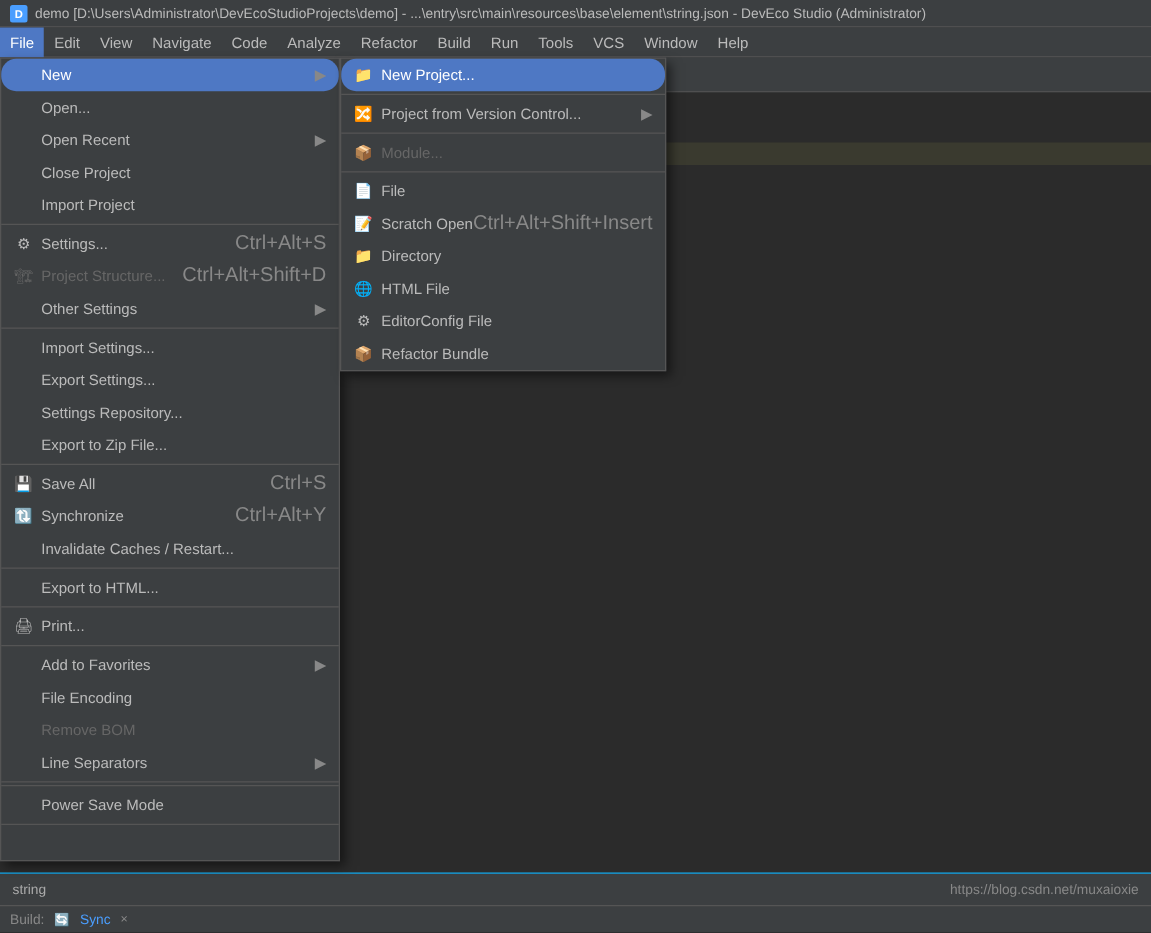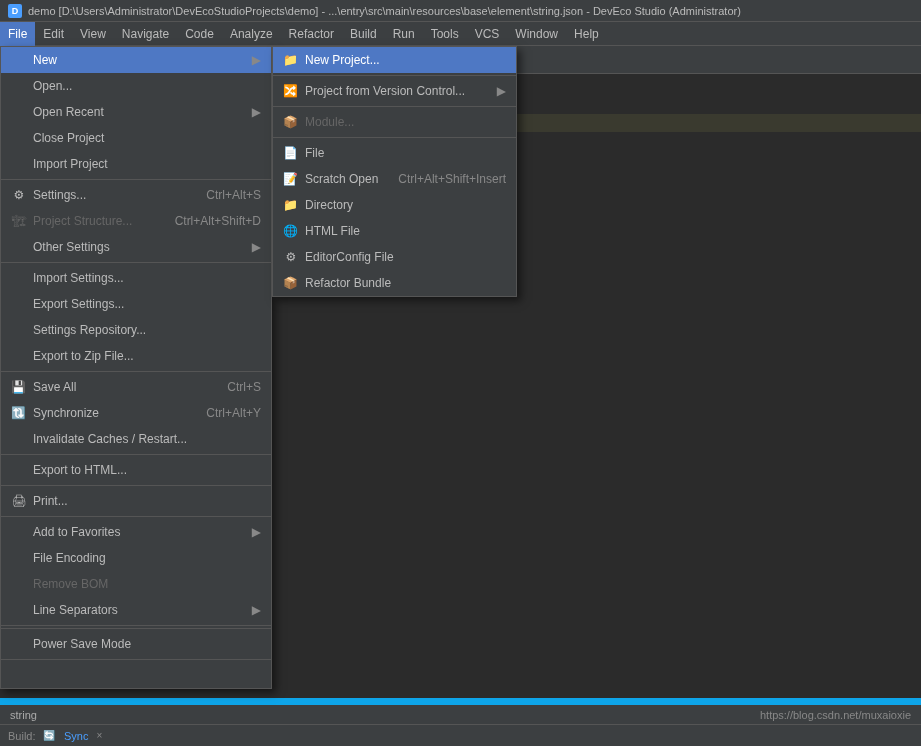--- a/index.html
+++ b/index.html
@@ -147,21 +147,21 @@
     .status-bar {
       position: absolute;
       bottom: 22px;
       left: 0;
       right: 0;
       height: 26px;
       background: #3c3f41;
       display: flex;
       align-items: center;
       padding: 0 10px;
-      border-top: 7px solid #0ea5e9;
+      border-top: 1px solid #0ea5e9;
       font-size: 11px;
       color: #888;
     }
     .status-text {
       color: #aaa;
       margin-right: auto;
     }
     .status-right {
       color: #888;
       font-size: 11px;
@@ -202,25 +202,26 @@
       cursor: pointer;
       font-size: 12px;
       position: relative;
     }
     .dropdown-item:hover, .dropdown-item.active {
       background: #4e78c4;
       color: white;
     }
     .dropdown-item.active {
       background: #4e78c4;
+      border-radius: 12px;
     }
     .dropdown-item .shortcut {
       margin-left: auto;
       color: #888;
-      font-size: 12px;
+      font-size: 16px;
     }
     .dropdown-item .arrow {
       margin-left: auto;
       color: #888;
     }
     .dropdown-item.disabled {
       color: #666;
       cursor: default;
     }
     .dropdown-separator {

